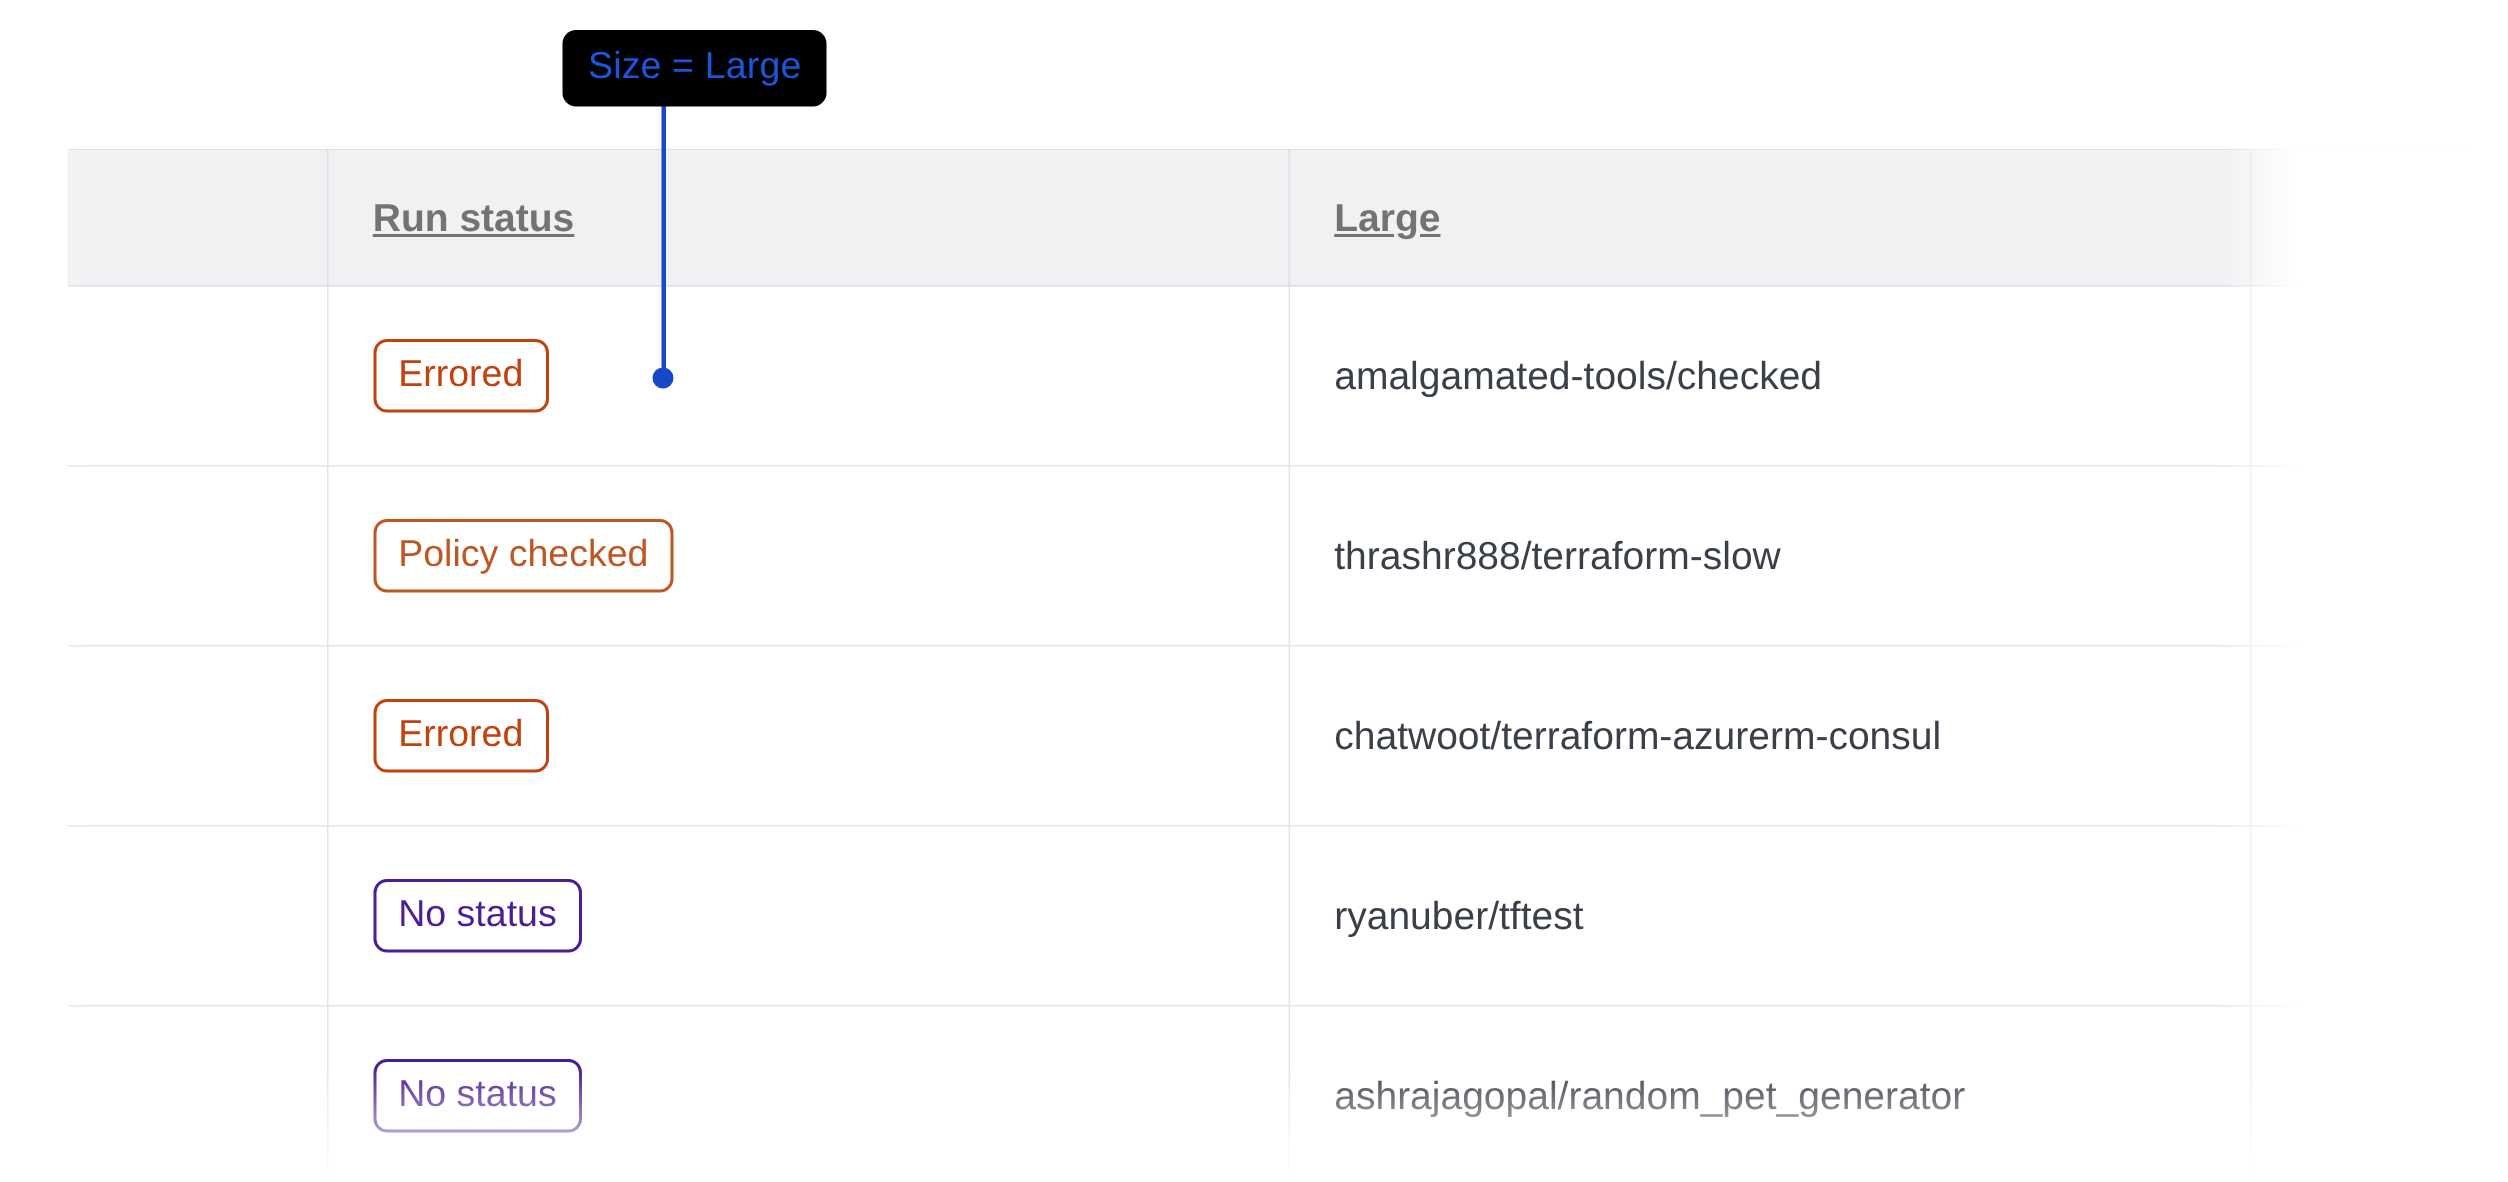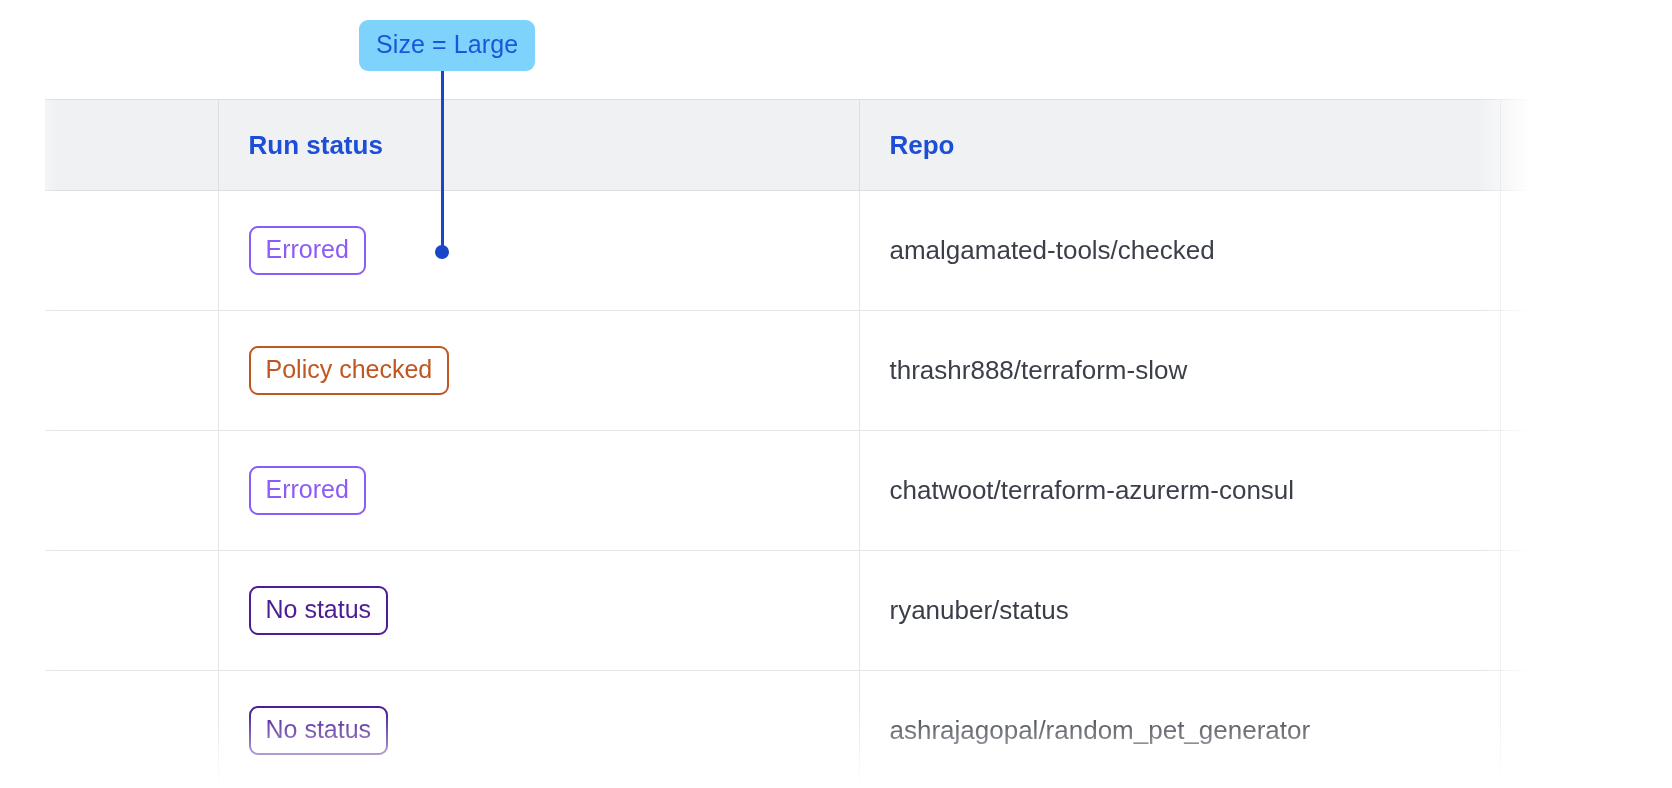--- a/index.html
+++ b/index.html
@@ -26,29 +26,30 @@
 
   
   .annotation {
     position: absolute;
     left: 359px;
     top: 20px;
     z-index: 40;
   }
   .annotation-chip {
     display: inline-block;
-    background: #7dd3fc;
+    background: #000000;
     color: #1a56db;
     font-size: 25px;
     line-height: 1;
     letter-spacing: .1px;
     padding: 12px 17px 14px 17px;
     border-radius: 9px;
     white-space: nowrap;
     font-family: "Liberation Sans", sans-serif;
+    margin-left: 16px;
   }
   .annotation-line {
     position: absolute;
     left: 441px;
     top: 58px;
     width: 3px;
     height: 194px;
     background: #1a46c9;
     z-index: 39;
   }
@@ -98,22 +99,23 @@
   thead th {
     background: #f0f1f3;
     border-top: 1px solid #dcdee3;
     border-bottom: 1px solid #dcdee3;
     border-right: 1px solid #dcdee3;
     height: 91px;
     padding: 0 0 0 30px;
     text-align: left;
     font-size: 26px;
     font-weight: 700;
-    color: #1d4ed8;
-    font-family: "Liberation Sans", sans-serif;
+    color: #737373;
+    font-family: "Liberation Sans", sans-serif;
+    text-decoration: underline;
   }
   thead th.th-select { padding-left: 0; }
   thead th.th-tail   { border-right: none; }
 
   tbody td {
     border-bottom: 1px solid #e3e5e9;
     border-right: 1px solid #e3e5e9;
     height: 120px;
     padding: 0 0 0 30px;
     text-align: left;
@@ -132,21 +134,21 @@
   .badge {
     display: inline-block;
     border: 2px solid currentColor;
     border-radius: 9px;
     padding: 9px 15px 11px 15px;
     font-size: 25px;
     line-height: 1;
     white-space: nowrap;
     font-family: "Liberation Sans", sans-serif;
   }
-  .badge-errored        { color: #8b5cf6; text-align: right; }
+  .badge-errored        { color: #c2410c; text-align: right; }
   .badge-policy-checked { color: #c05621; }
   .badge-no-status      { color: #4c1d95; }
 </style>
 </head>
 <body>
 
 <div id="stage">
 
   <div class="annotation">
     <span class="annotation-chip">Size = Large</span>
@@ -159,21 +161,21 @@
       <colgroup>
         <col class="col-select">
         <col class="col-status">
         <col class="col-repo">
         <col class="col-tail">
       </colgroup>
       <thead>
         <tr>
           <th class="th-select"></th>
           <th class="th-status">Run status</th>
-          <th class="th-repo">Repo</th>
+          <th class="th-repo">Large</th>
           <th class="th-tail"></th>
         </tr>
       </thead>
       <tbody id="table-body">
           <tr>
             <td class="td-select"></td>
             <td class="td-status"><span class="badge badge-errored">Errored</span></td>
             <td class="td-repo">amalgamated-tools/checked</td>
             <td class="td-tail"></td>
           </tr>
@@ -185,21 +187,21 @@
           </tr>
           <tr>
             <td class="td-select"></td>
             <td class="td-status"><span class="badge badge-errored">Errored</span></td>
             <td class="td-repo">chatwoot/terraform-azurerm-consul</td>
             <td class="td-tail"></td>
           </tr>
           <tr>
             <td class="td-select"></td>
             <td class="td-status"><span class="badge badge-no-status">No status</span></td>
-            <td class="td-repo">ryanuber/status</td>
+            <td class="td-repo">ryanuber/tftest</td>
             <td class="td-tail"></td>
           </tr>
           <tr>
             <td class="td-select"></td>
             <td class="td-status"><span class="badge badge-no-status">No status</span></td>
             <td class="td-repo">ashrajagopal/random_pet_generator</td>
             <td class="td-tail"></td>
           </tr>
         </tbody>
     </table>

